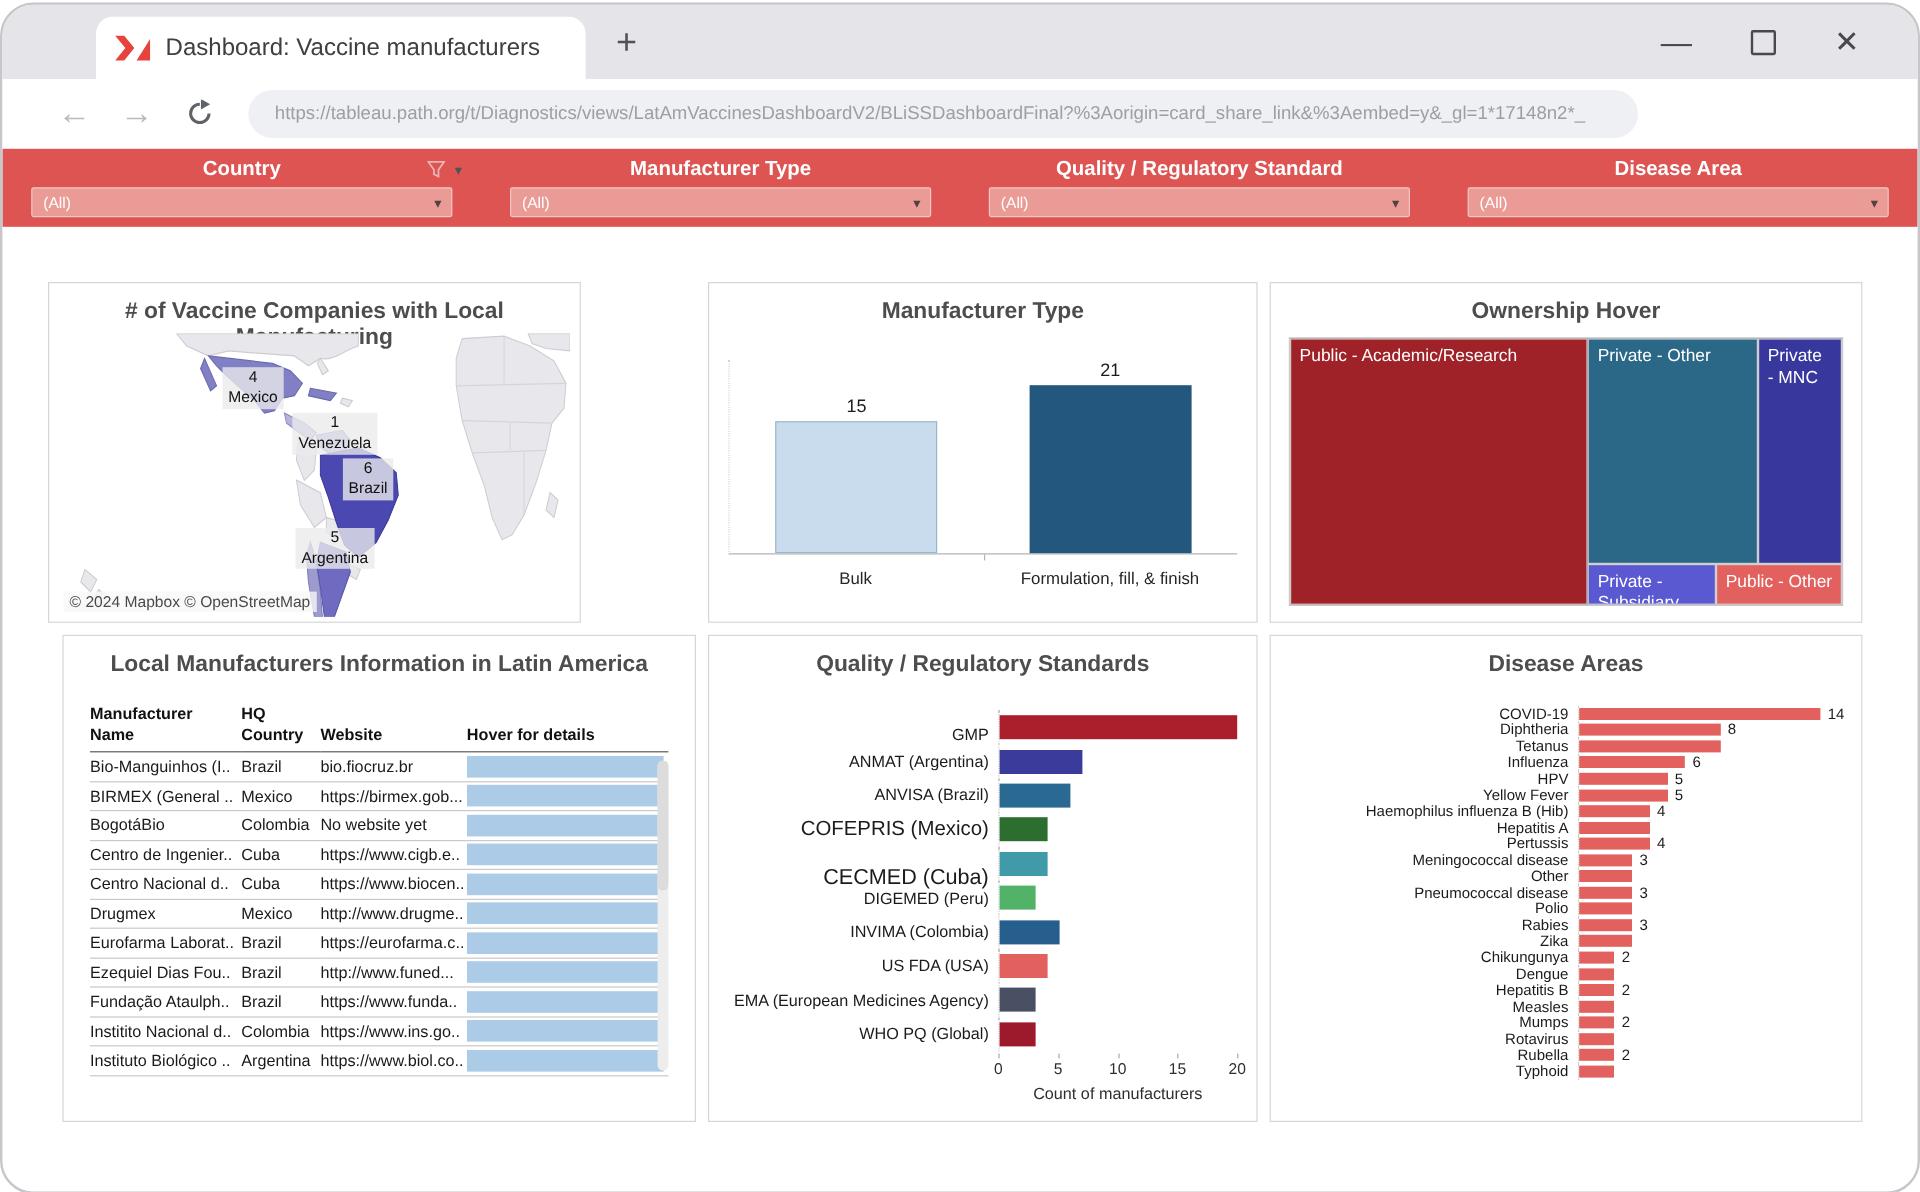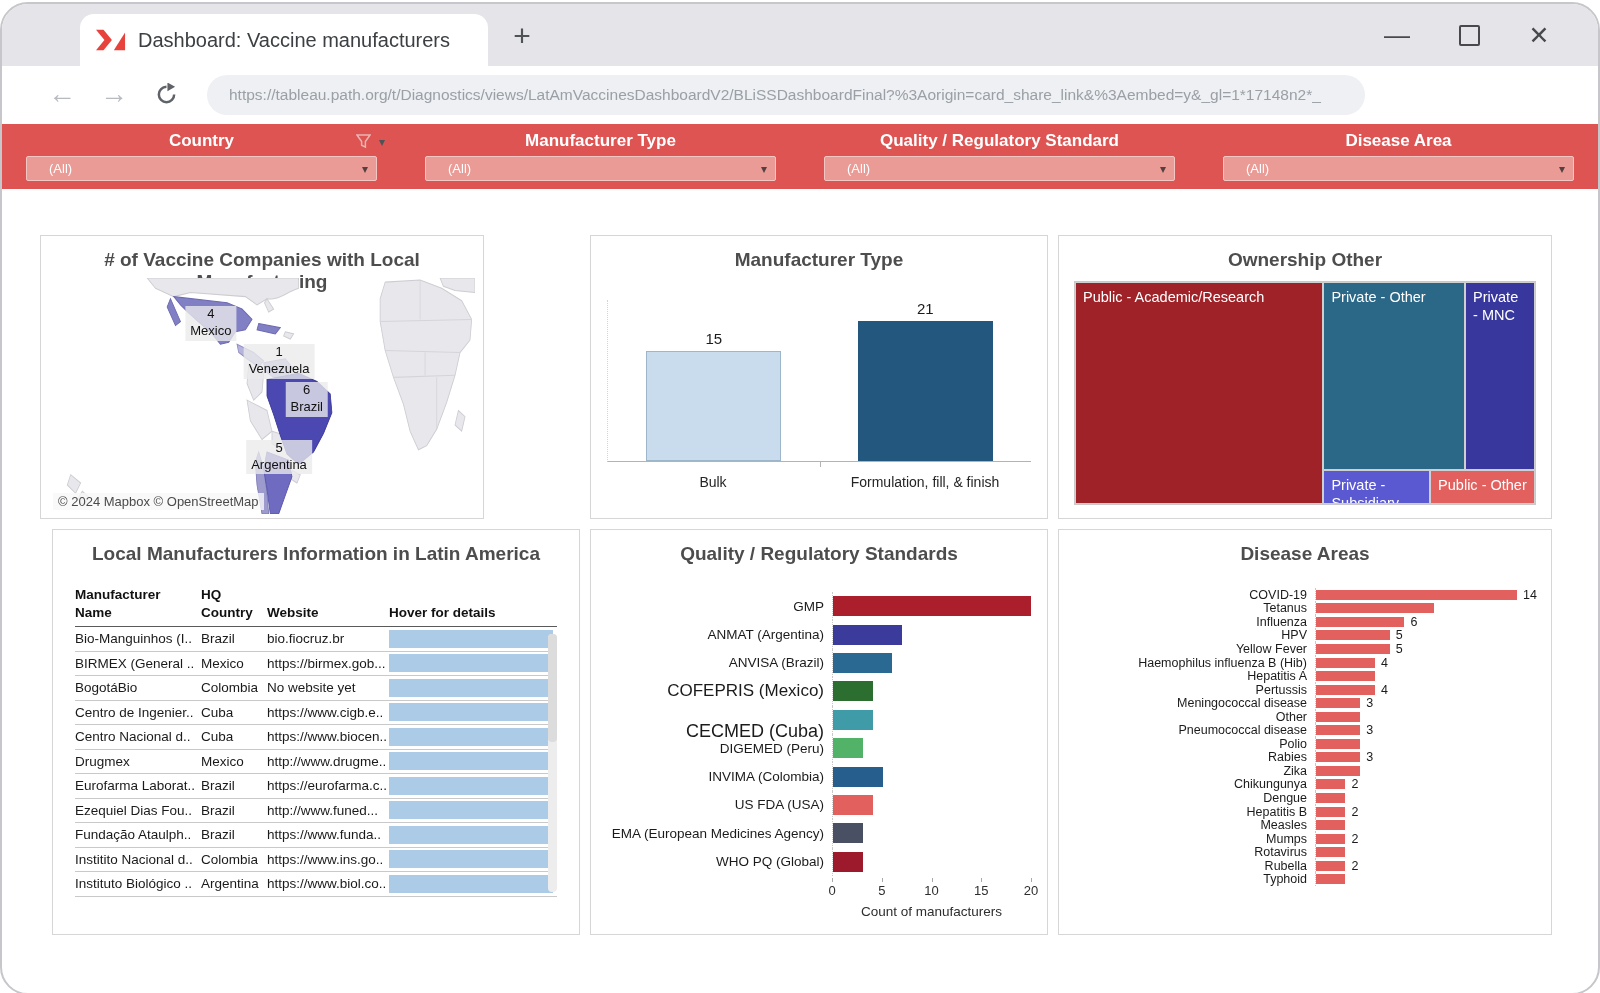--- a/index.html
+++ b/index.html
@@ -26,21 +26,21 @@
   .urlpill{position:absolute;left:205px;top:9px;width:1158px;height:40px;background:#eef0f3;border-radius:20px;
     color:#9aa0a6;font-size:15.5px;line-height:40px;padding:0 22px;box-sizing:border-box;
     white-space:nowrap;overflow:hidden;}
   
   .filterbar{position:absolute;left:0;top:120px;right:0;height:65px;background:#dd5452;display:flex;}
   .fcol{flex:1;position:relative;padding:7px 24px 0 24px;}
   .flabel{display:block;text-align:center;color:#fff;font-weight:bold;font-size:17px;}
   .fmenu-icons{position:absolute;right:16px;top:10px;display:flex;align-items:center;gap:8px;}
   .fcaret-top{color:#4e5357;font-size:12px;}
   .fselect{position:relative;margin-top:5px;height:25px;background:#eb9b96;border:1.5px solid #f2c6c3;
-    border-radius:2px;color:#fff;font-size:13px;line-height:24px;padding:0 22px;box-sizing:border-box;}
+    border-radius:2px;color:#fff;font-size:13px;line-height:24px;padding:0 9px;box-sizing:border-box;}
   .fselect .caret{position:absolute;right:8px;top:0;color:#54403f;font-size:12px;line-height:24px;}
   
   .panel{position:absolute;background:#fff;border:1px solid #d6d6d6;box-sizing:border-box;}
   #p-map{left:38px;top:231px;width:444px;height:284px;}
   #p-mfr{left:588px;top:231px;width:458px;height:284px;}
   #p-own{left:1056px;top:231px;width:494px;height:284px;}
   #p-table{left:50px;top:525px;width:528px;height:406px;}
   #p-qual{left:588px;top:525px;width:458px;height:406px;}
   #p-dis{left:1056px;top:525px;width:494px;height:406px;}
   .panel-title{margin-top:13px;text-align:center;font-weight:bold;font-size:19px;color:#4d4d4d;}
@@ -220,21 +220,21 @@
           <div class="vbar" style="height: 95.4545%; background: rgb(35, 87, 126);"></div>
         </div>
       </div>
     <div class="vcats" id="mt-cats">
         <div class="vcat">Bulk</div>
         <div class="vcat">Formulation, fill, &amp; finish</div>
       </div>
   </div>
 
   <div class="panel" id="p-own">
-    <div class="panel-title">Ownership Other</div>
+    <div class="panel-title">Ownership Hover</div>
     <div class="tm-area" id="tm-area">
         <div class="tm-node" style="left: 54%; top: 0%; width: 30.8%; height: 84.5%; background: rgb(43, 103, 135);">Private - Other</div>
         <div class="tm-node" style="left: 0%; top: 0%; width: 54%; height: 100%; background: rgb(158, 34, 39);">Public - Academic/Research</div>
         <div class="tm-node" style="left: 84.8%; top: 0%; width: 15.2%; height: 84.5%; background: rgb(55, 55, 157);">Private - MNC</div>
         <div class="tm-node" style="left: 54%; top: 84.5%; width: 23.2%; height: 15.5%; background: rgb(90, 89, 210);">Private - Subsidiary</div>
         <div class="tm-node" style="left: 77.2%; top: 84.5%; width: 22.8%; height: 15.5%; background: rgb(226, 97, 95);">Public - Other</div>
       </div>
   </div>
 
   <div class="panel" id="p-table">
@@ -350,21 +350,21 @@
       </table>
     </div>
     <div class="tbl-scroll">
         <div class="thumb"></div>
       </div>
   </div>
 
   <div class="panel" id="p-qual">
     <div class="panel-title">Quality / Regulatory Standards</div>
     <div id="q-rows">
-        <div class="hrow" style="height: 28.4px;">
+        <div class="hrow" style="height: 28.4px; align-items: flex-end;">
           <div class="hlabel" style="width: 219px; font-size: 13.5px;">GMP</div>
           <div class="htrack">
             <div class="hbar" style="height: 20px; width: 100%; background: rgb(171, 31, 45);"></div>
           </div>
         </div>
         <div class="hrow" style="height: 28.4px;">
           <div class="hlabel" style="width: 219px; font-size: 13.5px;">ANMAT (Argentina)</div>
           <div class="htrack">
             <div class="hbar" style="height: 20px; width: 35%; background: rgb(59, 59, 156);"></div>
           </div>
@@ -439,20 +439,27 @@
     <div class="panel-title">Disease Areas</div>
     <div id="d-rows">
         <div class="hrow" style="height: 13.55px;">
           <div class="hlabel" style="width: 238px; font-size: 12.5px;">COVID-19</div>
           <div class="htrack">
             <div class="hbar" style="height: 10px; width: 93.3333%; background: rgb(226, 96, 94);"></div>
             <div class="hval" style="font-size: 12.5px;">14</div>
           </div>
         </div>
         <div class="hrow" style="height: 13.55px;">
+          <div class="hlabel" style="width: 238px; font-size: 12.5px;">Diphtheria</div>
+          <div class="htrack">
+            <div class="hbar" style="height: 10px; width: 53.3333%; background: rgb(226, 96, 94);"></div>
+            <div class="hval" style="font-size: 12.5px;">8</div>
+          </div>
+        </div>
+        <div class="hrow" style="height: 13.55px;">
           <div class="hlabel" style="width: 238px; font-size: 12.5px;">Tetanus</div>
           <div class="htrack">
             <div class="hbar" style="height: 10px; width: 53.3333%; background: rgb(226, 96, 94);"></div>
           </div>
         </div>
         <div class="hrow" style="height: 13.55px;">
           <div class="hlabel" style="width: 238px; font-size: 12.5px;">Influenza</div>
           <div class="htrack">
             <div class="hbar" style="height: 10px; width: 40%; background: rgb(226, 96, 94);"></div>
             <div class="hval" style="font-size: 12.5px;">6</div>

